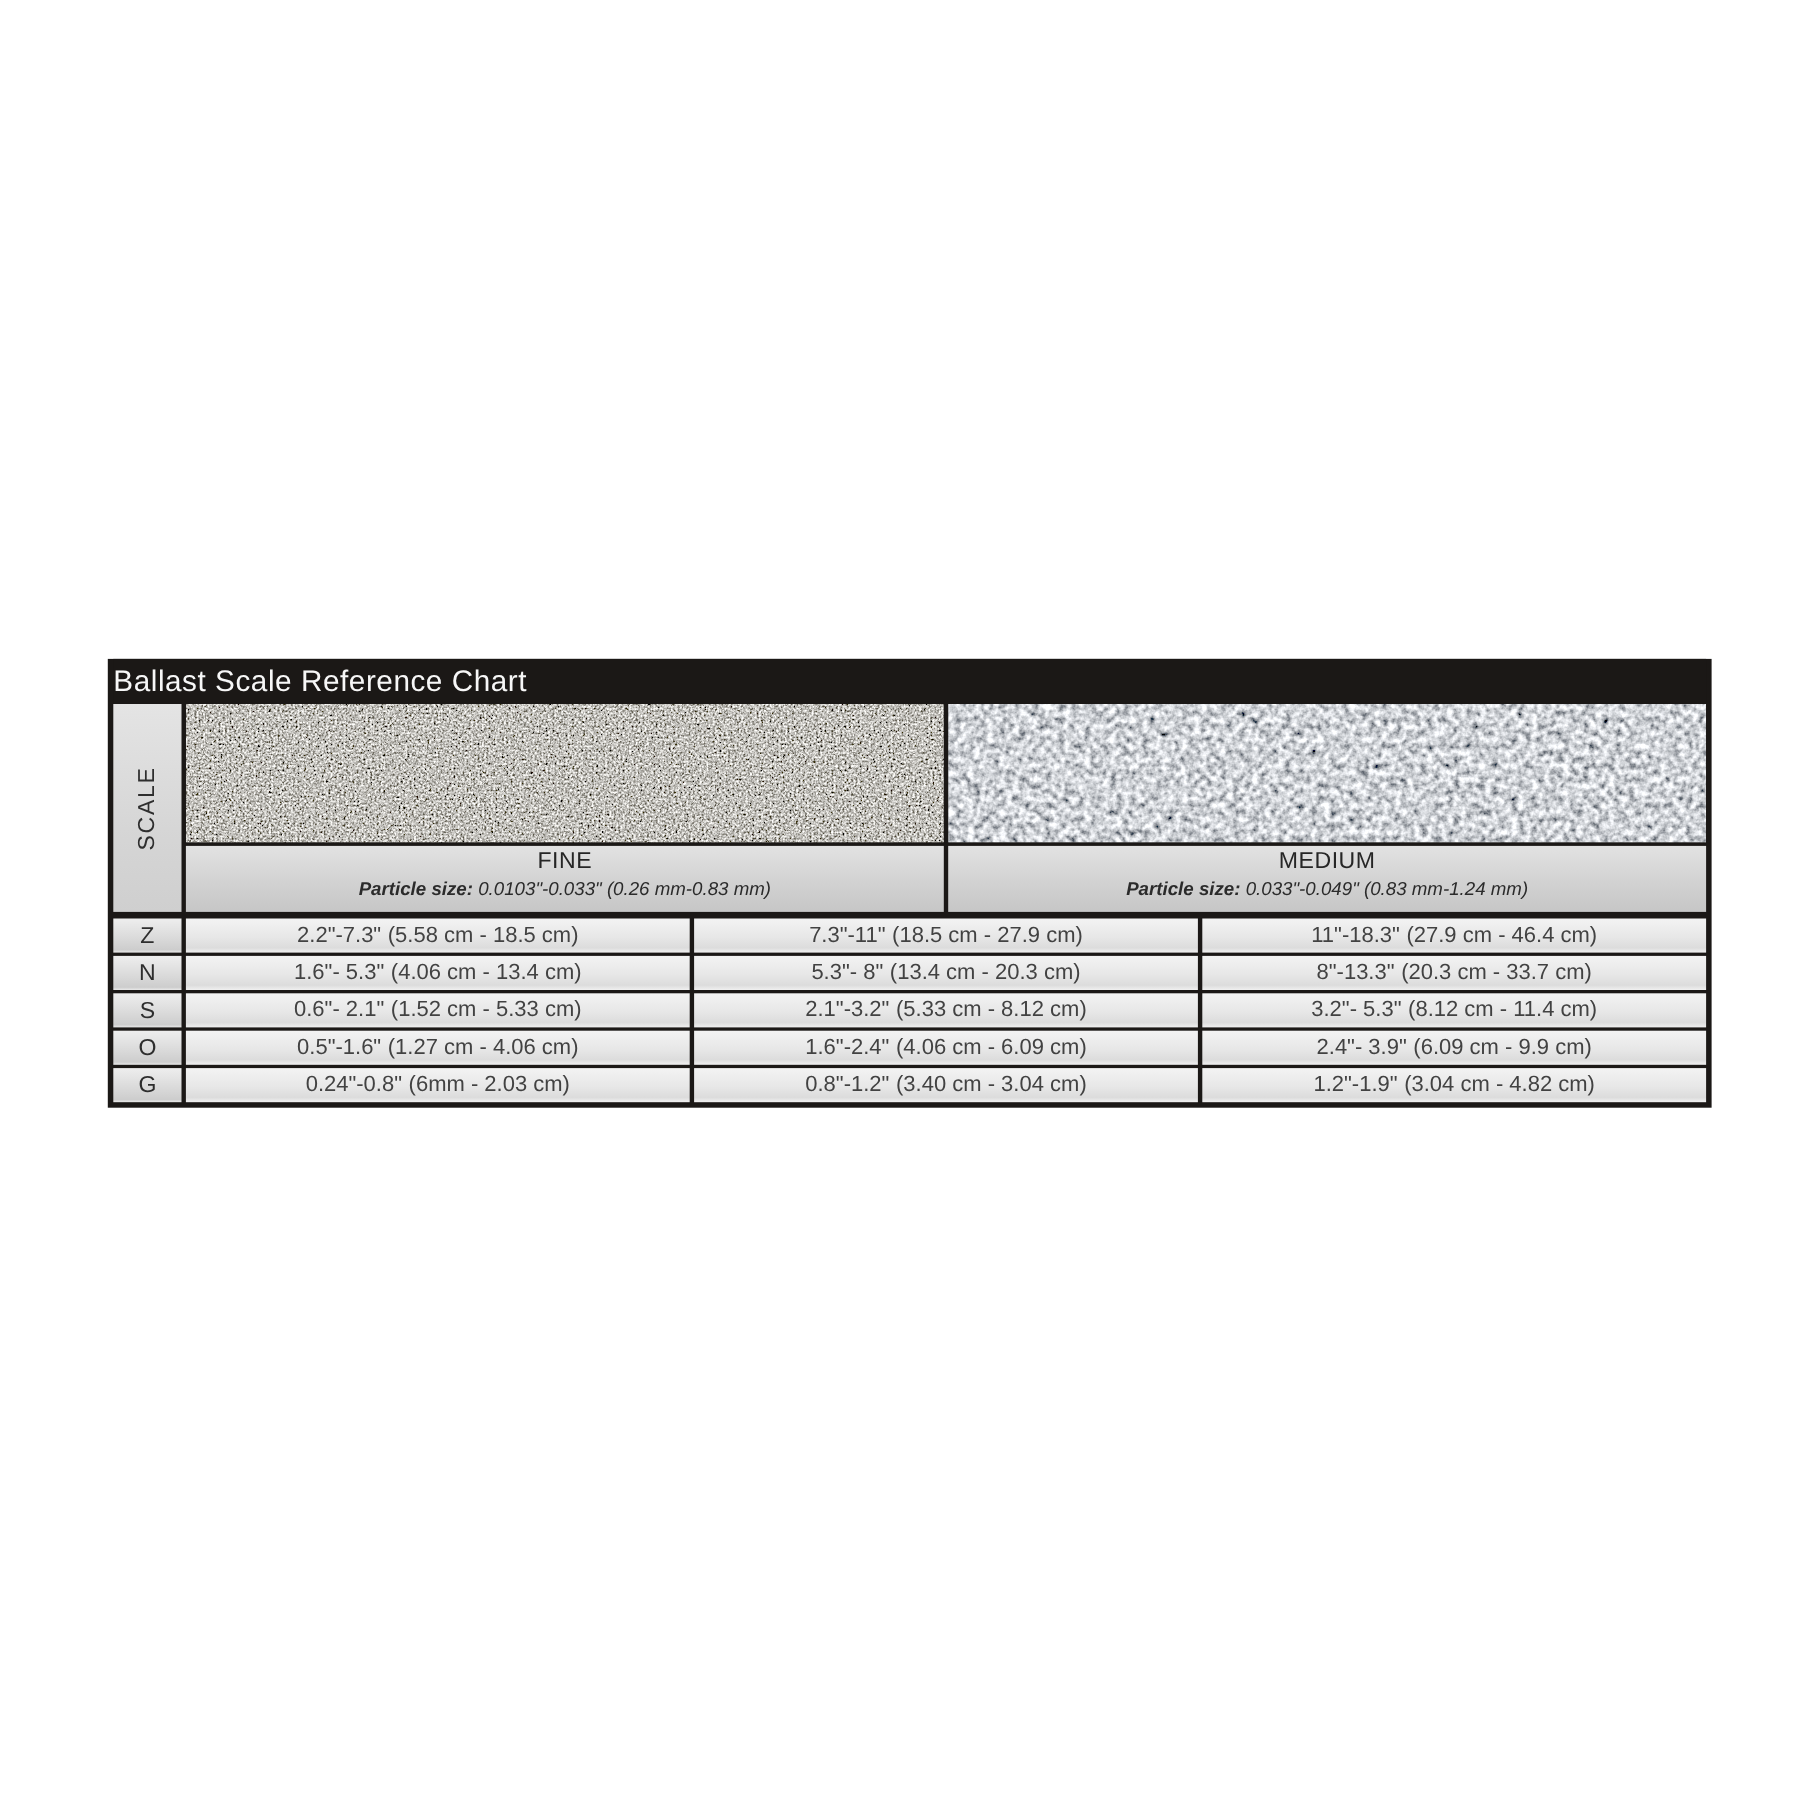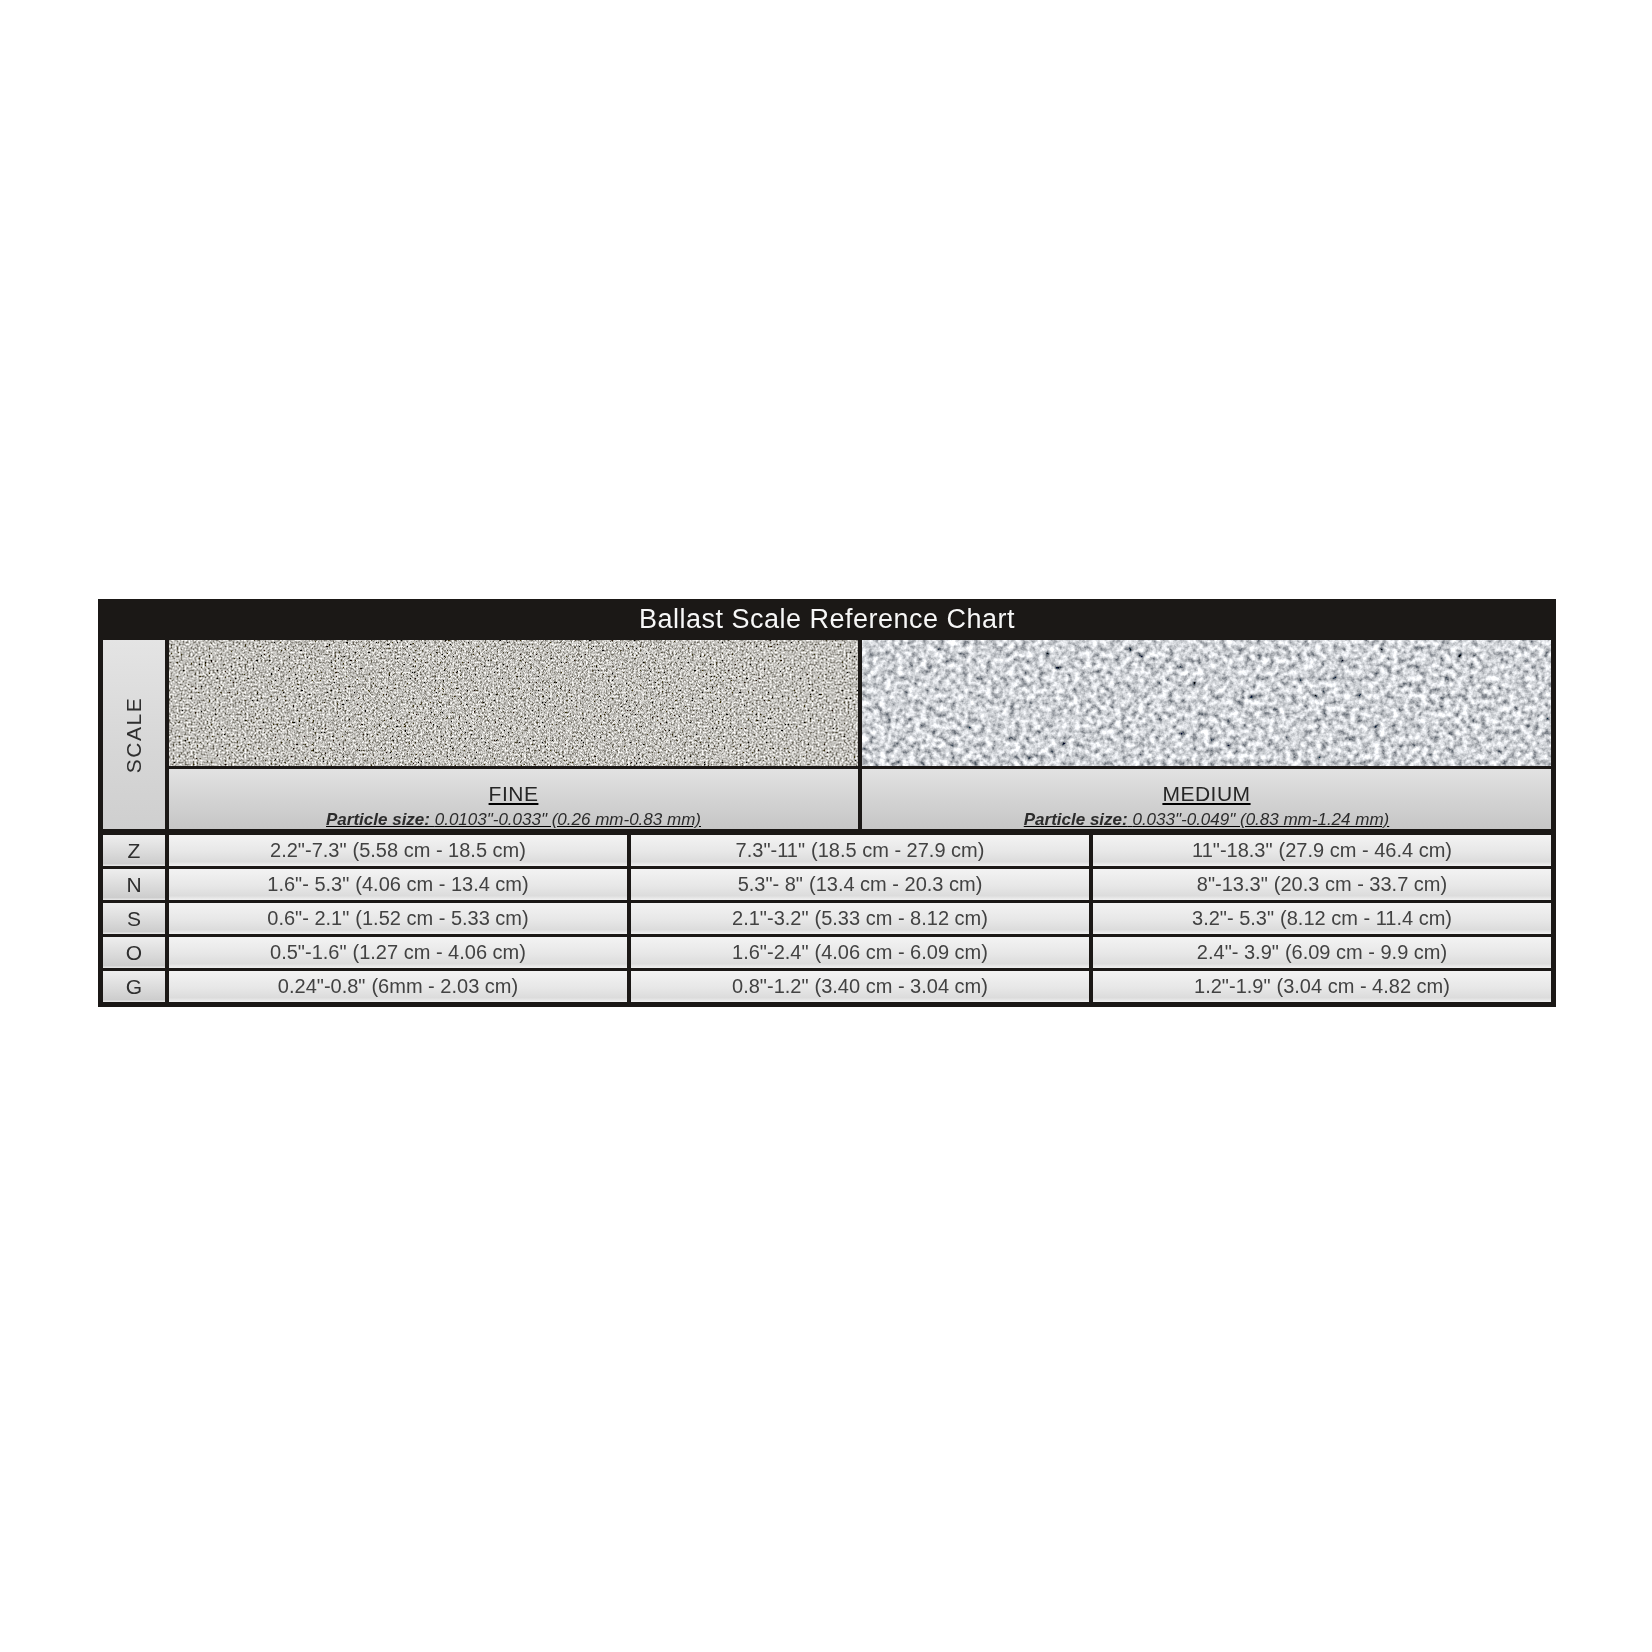--- a/index.html
+++ b/index.html
@@ -7,41 +7,40 @@
     width:1652px;height:1652px;background:#ffffff;position:relative;
     font-family:"Liberation Sans",sans-serif;
     -webkit-font-smoothing:antialiased;
   }
   .chart{
     position:absolute;left:98px;top:599px;width:1458px;
     background:#1b1816;box-sizing:border-box;
     padding:0 5px 5px 5px;
   }
   .titlebar{
-    height:41px;line-height:41px;text-align:center;
+    height:41px;line-height:41px;
     color:#f7f7f7;font-size:27px;letter-spacing:.5px;
     background:#1b1816;
   }
   .upper{display:flex;gap:4px;}
   .scale-cell{
     width:62px;height:189px;flex:0 0 62px;
     background:linear-gradient(180deg,#e4e4e4 0%,#d6d6d6 60%,#cfcfcf 100%);
     display:flex;align-items:center;justify-content:center;
   }
   .scale-text{
     transform:rotate(-90deg);white-space:nowrap;
     font-size:21px;letter-spacing:1.5px;color:#2e2e2e;
   }
   .col{flex:1 1 0;display:flex;flex-direction:column;gap:3px;min-width:0;}
   .tex{height:126px;overflow:hidden;}
   .tex svg{display:block;width:100%;height:100%;}
   .colhead{
-    height:60px;box-sizing:border-box;padding-top:13px;text-align:center;
+    height:60px;box-sizing:border-box;padding-top:2px;text-align:center;
     background:linear-gradient(180deg,#e2e2e2 0%,#d2d2d2 55%,#c6c6c6 100%);
-    text-decoration:underline;
   }
   .colname{font-size:21px;color:#262626;letter-spacing:.5px;margin-bottom:4px;}
   .particle{font-size:17px;font-style:italic;color:#2b2b2b;}
   .particle .plabel{font-weight:bold;}
   .rows{margin-top:6px;display:flex;flex-direction:column;gap:3px;}
   .row{display:flex;gap:4px;height:31px;}
   .rowlabel{
     flex:0 0 62px;display:flex;align-items:center;justify-content:center;
     font-size:21px;color:#2e2e2e;
     background:linear-gradient(180deg,#eeeeee 0%,#d9d9d9 60%,#cdcdcd 92%,#e9e9e9 100%);

